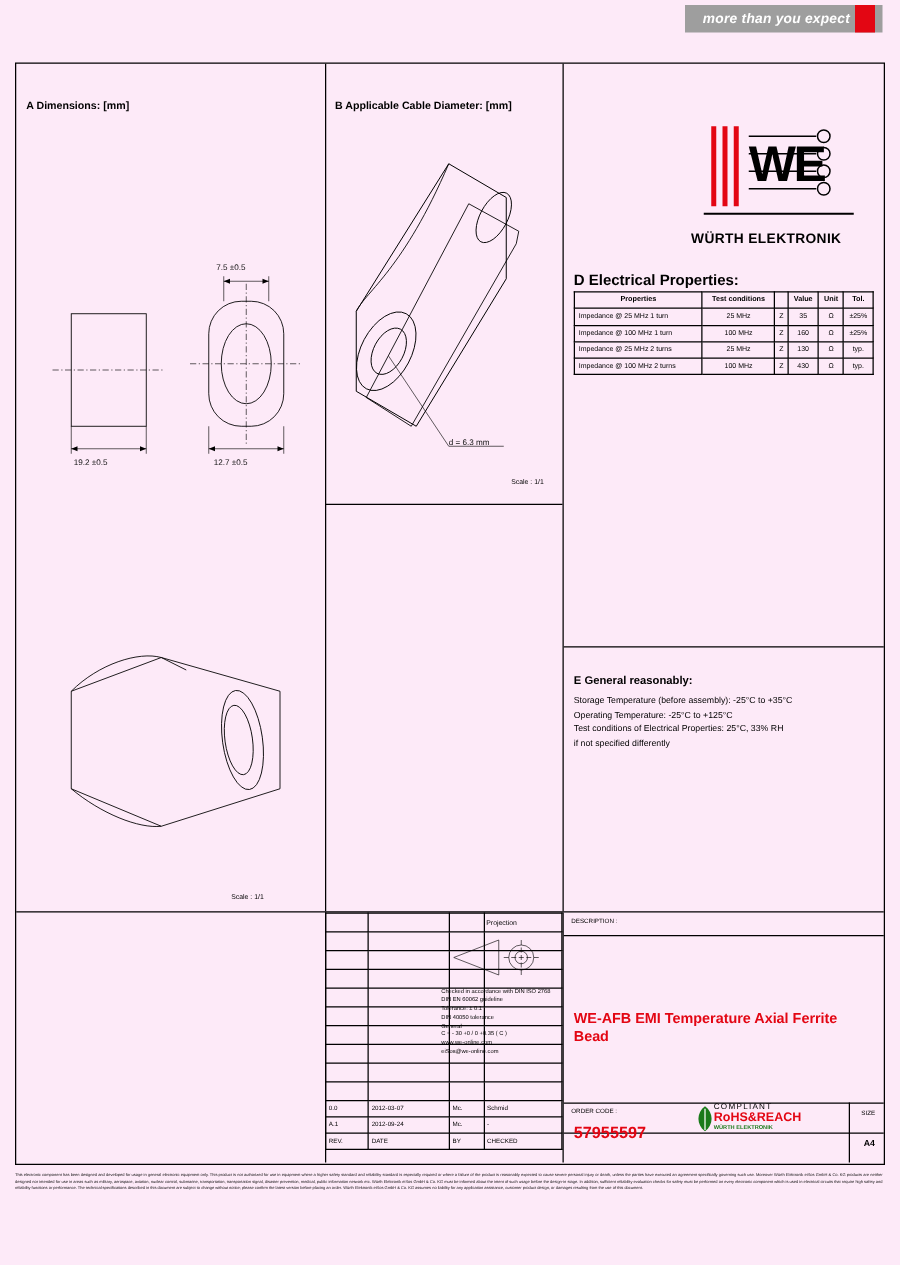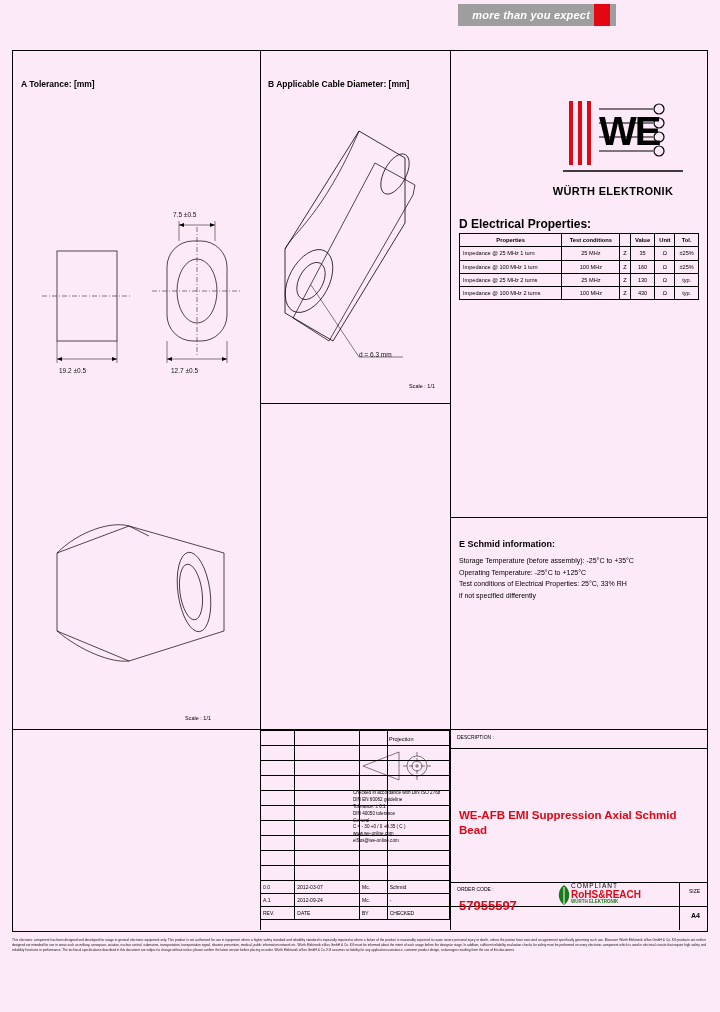--- a/index.html
+++ b/index.html
@@ -18,21 +18,21 @@
   .page {
     position: absolute;
     left: 0; top: 0;
     width: 720px; height: 1012px;
     background: #fdeaf8;
   }
   
   .top-banner {
     position: absolute;
     left: 0; top: 0;
-    width: 616px; height: 30px;
+    width: 706px; height: 30px;
     background: #fdeaf8;
   }
   .banner-bar {
     position: absolute;
     right: 0; top: 4px;
     height: 22px;
     background: #9e9e9e;
     color: #fff;
     font-size: 11px;
     font-weight: bold;
@@ -248,24 +248,24 @@
   </div>
 
   <div class="frame">
 
     <div class="divider-v1"></div>
     <div class="divider-v2"></div>
     <div class="divider-h1"></div>
     <div class="divider-h2"></div>
     <div class="divider-h3"></div>
 
-    <div class="sec-title" id="secA">A Tolerance: [mm]</div>
+    <div class="sec-title" id="secA">A Dimensions: [mm]</div>
     <div class="sec-title" id="secB">B Applicable Cable Diameter: [mm]</div>
     <div class="sec-title" id="secD">D Electrical Properties:</div>
-    <div class="sec-title" id="secE">E Schmid information:</div>
+    <div class="sec-title" id="secE">E General reasonably:</div>
 
     <div class="logo-box">
       <svg width="160" height="95" viewBox="0 0 160 95">
         <g stroke="#e30613" stroke-width="4" fill="none">
           <line x1="38" y1="14" x2="38" y2="78"></line>
           <line x1="47" y1="14" x2="47" y2="78"></line>
           <line x1="56" y1="14" x2="56" y2="78"></line>
         </g>
         <g stroke="#000" stroke-width="1.2" fill="none">
           <line x1="66" y1="22" x2="120" y2="22"></line>
@@ -511,21 +511,21 @@
         </div>
       </div>
 
       <div class="tb-right">
         <div class="hline" style="top:18px;"></div>
         <div class="hline" style="top:152px;"></div>
         <div class="vline" style="left:228px;top:152px;height:48px;"></div>
         <div class="hline" style="top:176px;width:256px;"></div>
 
         <div class="cell-label" style="position:absolute;left:6px;top:4px;">DESCRIPTION :</div>
-        <div class="prod-title">WE-AFB EMI Suppression Axial Schmid Bead</div>
+        <div class="prod-title">WE-AFB EMI Temperature Axial Ferrite Bead</div>
 
         <div class="cell-label" style="position:absolute;left:6px;top:156px;">ORDER CODE :</div>
         <div class="part-no">57955597</div>
 
         <div class="cell-label" style="position:absolute;left:238px;top:158px;">SIZE</div>
         <div style="position:absolute;left:240px;top:182px;font-size:7px;font-weight:bold;">A4</div>
 
         <div class="rohs">
           <svg width="18" height="22" style="position:absolute;left:-16px;top:2px;">
             <path d="M9,1 C16,6 16,16 9,21 C2,16 2,6 9,1 Z" fill="#1a7a1a"></path>

